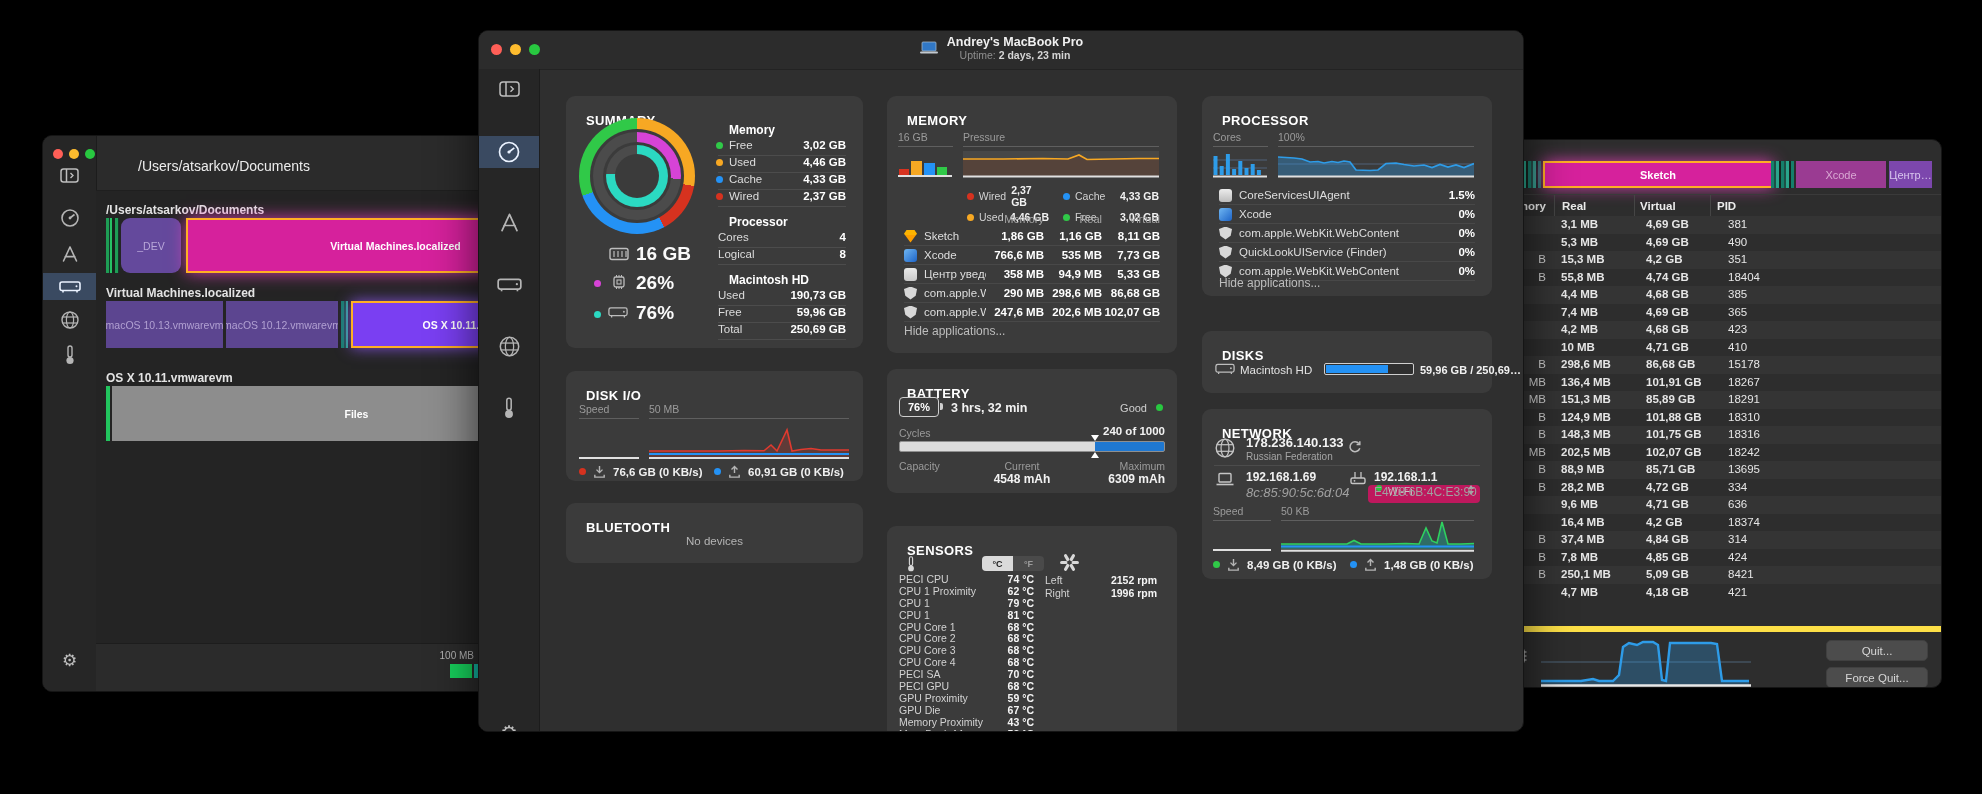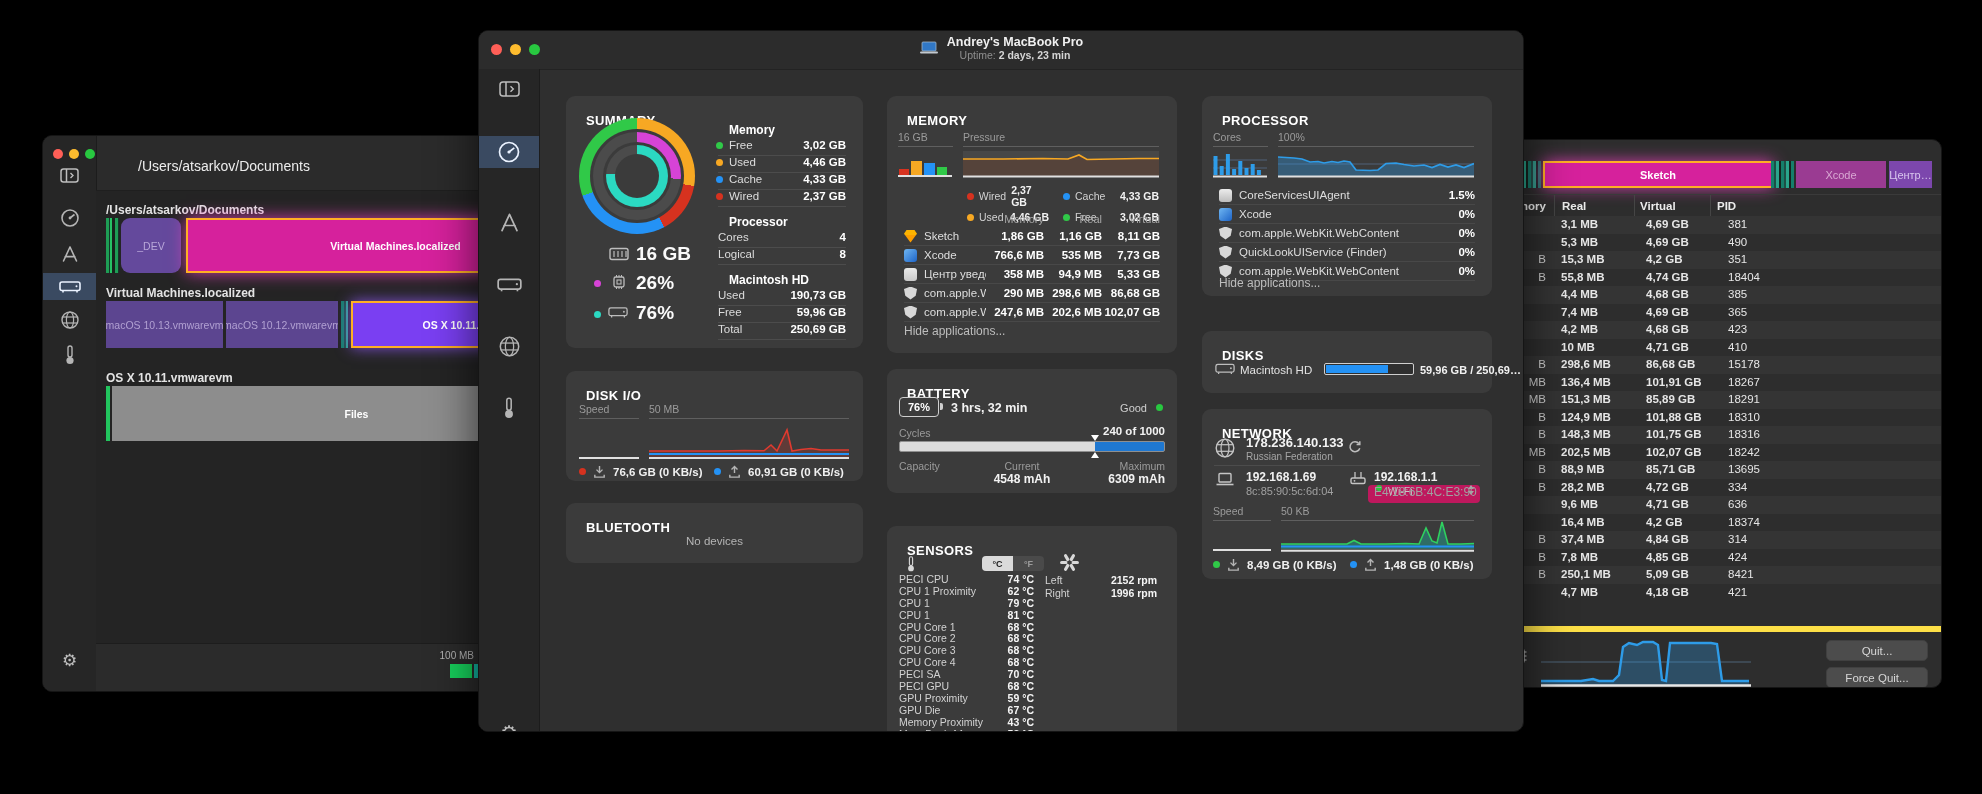--- a/index.html
+++ b/index.html
@@ -930,21 +930,21 @@
             <i class="u"></i>
             <i class="d"></i>
           </span>
       </div>
       <div class="hairline" style="left:12px;right:12px;top:56px;background:#4c4c4c;"></div>
       <svg class="abs icn" style="left:13px;top:62px;" width="20" height="16" viewBox="0 0 20 16">
           <rect x="4" y="2.5" width="12" height="8.5" rx="1" fill="none" stroke="#c5c5c5" stroke-width="1.4"></rect>
           <line x1="1.5" y1="13.5" x2="18.5" y2="13.5" stroke="#c5c5c5" stroke-width="1.6"></line>
         </svg>
       <div class="abs" style="left:44px;top:61px;font-size:12px;font-weight:bold;color:#f0f0f0;">192.168.1.69</div>
-      <div class="abs" style="left:44px;top:76px;font-size:11px;color:#a0a0a0;">8c:85:90:5c:6d:04</div>
+      <div class="abs" style="left:44px;top:76px;font-size:13px;color:#a0a0a0;font-style:italic;">8c:85:90:5c:6d:04</div>
       <svg class="abs icn" style="left:146px;top:61px;" width="20" height="16" viewBox="0 0 20 16">
           <rect x="3" y="8" width="14" height="5.5" rx="1.5" fill="none" stroke="#c5c5c5" stroke-width="1.4"></rect>
           <line x1="7" y1="2" x2="7" y2="8" stroke="#c5c5c5" stroke-width="1.3"></line>
           <line x1="13" y1="2" x2="13" y2="8" stroke="#c5c5c5" stroke-width="1.3"></line>
           <circle cx="6.5" cy="10.8" r="0.9" fill="#c5c5c5"></circle>
         </svg>
       <div class="abs" style="left:172px;top:61px;font-size:12px;font-weight:bold;color:#f0f0f0;">192.168.1.1</div>
       <div class="abs" style="left:172px;top:76px;font-size:12px;color:#a0a0a0;">E4:18:6B:4C:E3:90</div>
       <div class="lbl lblline abs" style="left:11px;top:96px;width:58px;">Speed</div>
       <div class="lbl lblline abs" style="left:79px;top:96px;width:193px;">50 KB</div>

